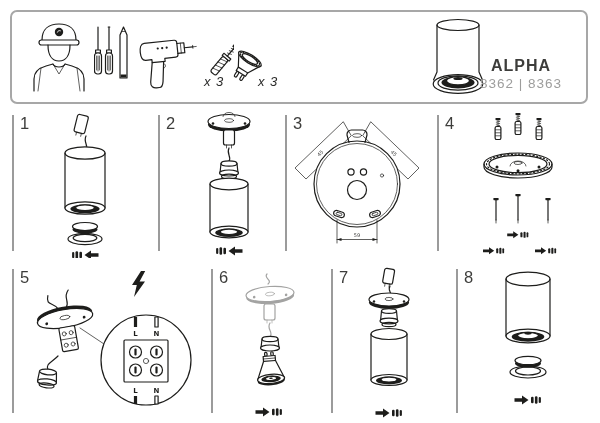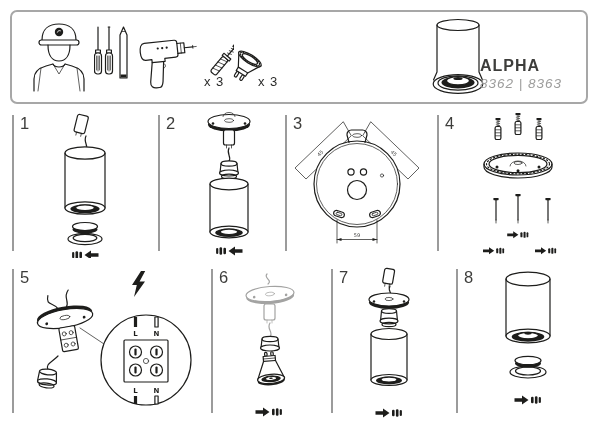--- a/index.html
+++ b/index.html
@@ -7,24 +7,24 @@
     width:600px;height:423px;position:relative;background:#ffffff;
     font-family:"Liberation Sans", sans-serif;overflow:hidden;
   }
   .abs{position:absolute;}
   
   .header-box{
     left:10px;top:10px;width:578px;height:94px;
     border:2px solid #a7a7a7;border-radius:7px;box-sizing:border-box;
     background:#ffffff;
   }
-  .count-label{font-size:13px;color:#2b2b2a;letter-spacing:1px;}
-  .brand{right:24px;top:44px;text-align:left;line-height:1.25;}
+  .count-label{font-size:13px;color:#2b2b2a;letter-spacing:1px;font-style:italic;}
+  .brand{right:24px;top:44px;text-align:center;line-height:1.25;}
   .brand .name{font-size:16px;font-weight:bold;color:#3d3d3b;letter-spacing:1px;}
-  .brand .models{font-size:13.5px;color:#9d9d9c;letter-spacing:1px;font-style:italic;}
+  .brand .models{font-size:13.5px;color:#9d9d9c;letter-spacing:1px;}
   
   .sep{width:2px;background:#9b9b9b;}
   .step-num{font-size:16.5px;color:#3d3d3b;}
   
   svg{display:block;}
   .ink{stroke:#1d1d1b;fill:none;stroke-width:1.2;stroke-linecap:round;stroke-linejoin:round;}
   .thin{stroke-width:0.7;}
   .fill{fill:#1d1d1b;stroke:none;}
   .wht{fill:#ffffff;}
   .gray{stroke:#a3a3a2;}

